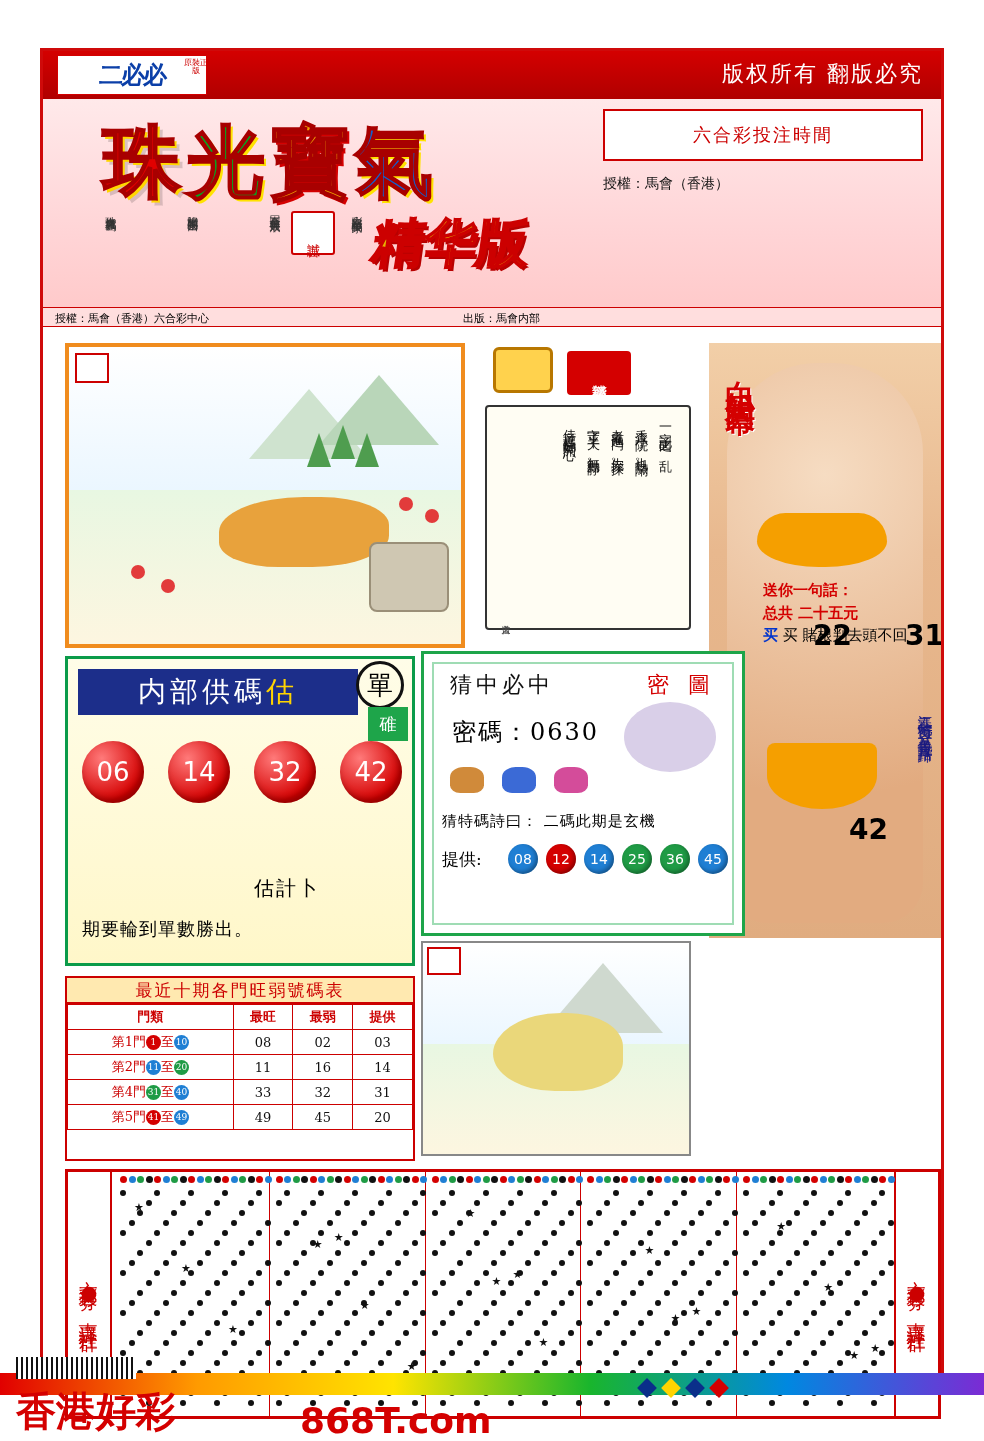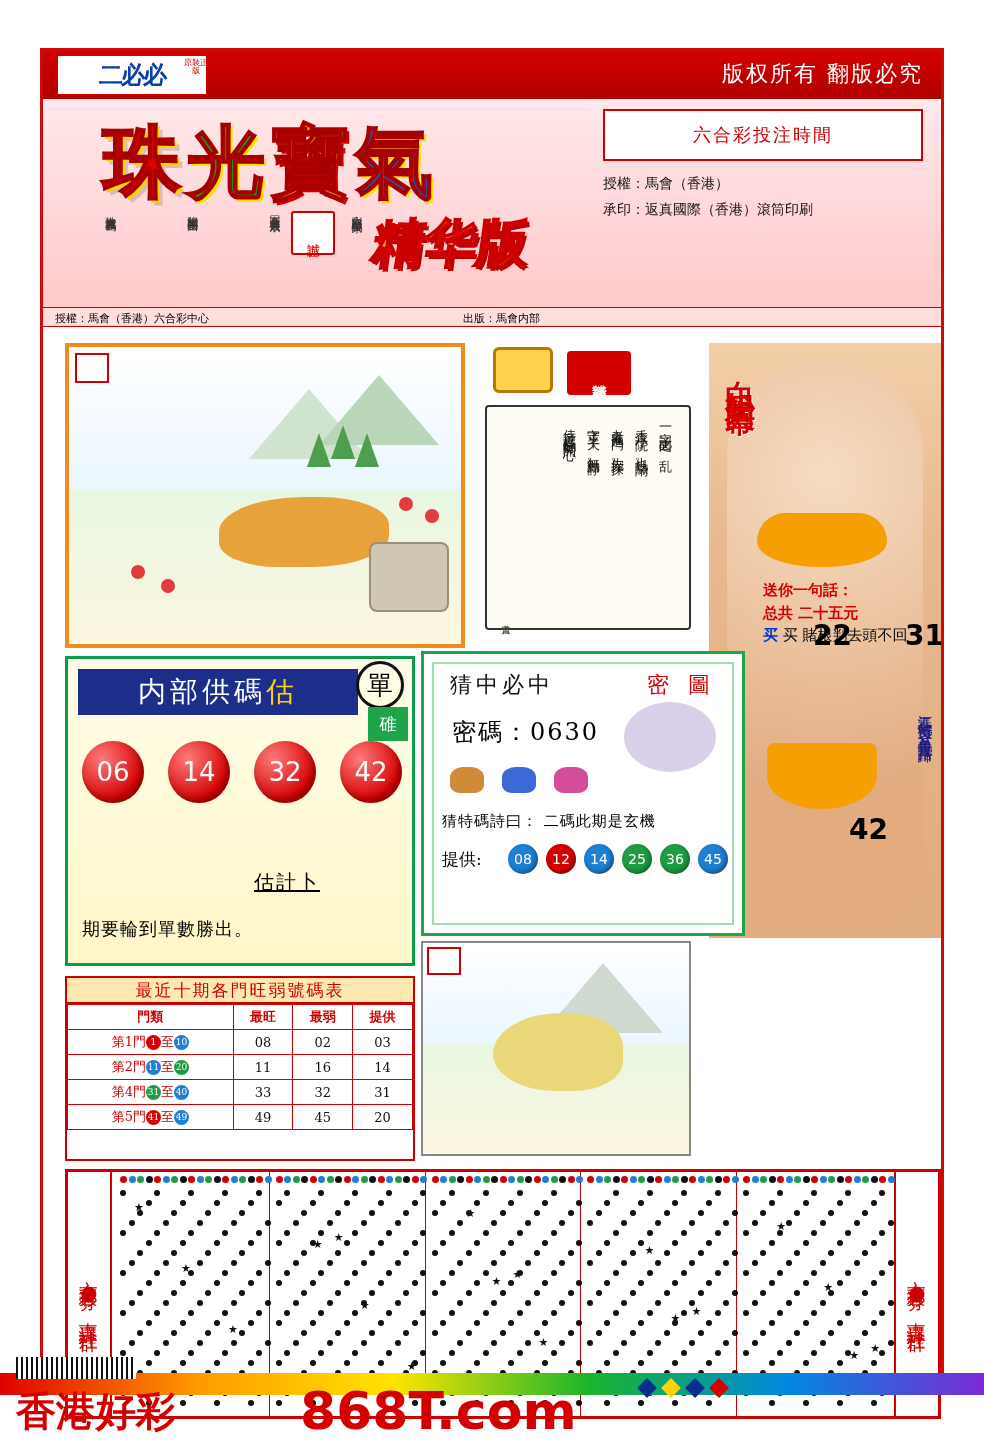--- a/index.html
+++ b/index.html
@@ -160,21 +160,21 @@
   .circ-dan { position:absolute; left:288px; top:2px; width:48px; height:48px; border:3px solid #111; border-radius:50%;
     display:flex; align-items:center; justify-content:center; font-size:26px; font-family:"DejaVu Serif",serif;}
   .tag-wei { position:absolute; left:300px; top:48px; width:40px; height:34px; background:#1ea54a; color:#fff;
      display:flex; align-items:center; justify-content:center; font-size:17px; font-family:"DejaVu Serif",serif;}
   .balls { position:absolute; left:14px; top:82px; width:320px; height:70px; display:flex; justify-content:space-between;}
   .ball {
     width:62px; height:62px; border-radius:50%; background:radial-gradient(circle at 32% 28%, #ff7a7a, #d40000 70%);
     color:#fff; font-size:26px; display:flex; align-items:center; justify-content:center;
     font-family:"DejaVu Sans", sans-serif; box-shadow:inset -3px -4px 6px rgba(0,0,0,.3);
   }
-  .guji { position:absolute; left:186px; top:210px; font-family:"DejaVu Serif",serif; font-size:20px; letter-spacing:2px;text-decoration:underline;}
+  .guji { position:absolute; left:186px; top:216px; font-family:"DejaVu Serif",serif; font-size:20px; letter-spacing:2px;}
   .supply-note { position:absolute; left:14px; top:258px; font-family:"DejaVu Serif",serif; font-size:18px; letter-spacing:1px;}
 
   
   .guess {
     position:absolute; left:378px; top:600px; width:324px; height:285px;
     border:3px solid #1ea54a; background:#fff; padding:6px;
   }
   .guess-inner { position:absolute; left:8px; top:8px; right:8px; bottom:8px; border:2px solid #9fdcb4;}
   .g-title { position:absolute; left:26px; top:16px; font-family:"DejaVu Serif",serif; font-size:22px; letter-spacing:4px; color:#111;}
   .g-mi { position:absolute; right:26px; top:16px; font-family:"DejaVu Serif",serif; font-size:22px; letter-spacing:6px; color:#d40000;}
@@ -214,21 +214,21 @@
   .gcol { flex:1; border-right:1px solid #c00; position:relative; }
   .gcol:last-child { border-right:none;}
   .cdot { position:absolute; width:6px; height:6px; border-radius:50%; background:#111;}
   .chead { position:absolute; top:4px; width:7px; height:7px; border-radius:50%;}
   .star { position:absolute; color:#111; font-size:11px; line-height:1;}
 
   
   .rainbow { position:absolute; left:0; bottom:46px; width:984px; height:22px;
     background:linear-gradient(90deg,#e10000,#ff9a00,#ffe400,#19b52d,#0088e0,#7b2bd4);}
   .brand-cn { position:absolute; left:16px; bottom:2px; font-family:"DejaVu Serif",serif; font-size:40px; font-weight:bold; color:#d40000;}
-  .brand-en { position:absolute; left:300px; bottom:0px; font-family:"DejaVu Sans",sans-serif; font-size:52px; font-weight:bold; color:#d40000;margin-top:28px;}
+  .brand-en { position:absolute; left:300px; bottom:0px; font-family:"DejaVu Sans",sans-serif; font-size:36px; font-weight:bold; color:#d40000;margin-top:28px;}
   .diamonds { position:absolute; left:640px; bottom:46px; display:flex; gap:10px;}
   .dia { width:14px; height:14px; transform:rotate(45deg);}
   .barcode { position:absolute; left:16px; bottom:62px; width:120px; height:22px;
     background:repeating-linear-gradient(90deg,#111 0 2px,#fff 2px 5px);}
 </style>
 </head>
 <body>
 
 <div class="page">
 
@@ -255,21 +255,20 @@
         <div class="slogan-col">因會至前無米炊</div>
         <div class="slogan-col">六彩賭思福萬家</div>
       </div>
       <div class="chengyan">誠言</div>
 
       <div class="time-box">
         <span>六合彩投注時間</span>
       </div>
       <div class="pub-lines">
         <div>授權：馬會（香港）</div>
-        <div>承印：返真國際（香港）滾筒印刷</div>
       </div>
     </div>
 
     <div class="strip">
       <div class="l">授權：馬會（香港）六合彩中心</div>
       <div class="r">出版：馬會内部</div>
     </div>
 
     <div class="illus1">
       <div class="sky"></div>

